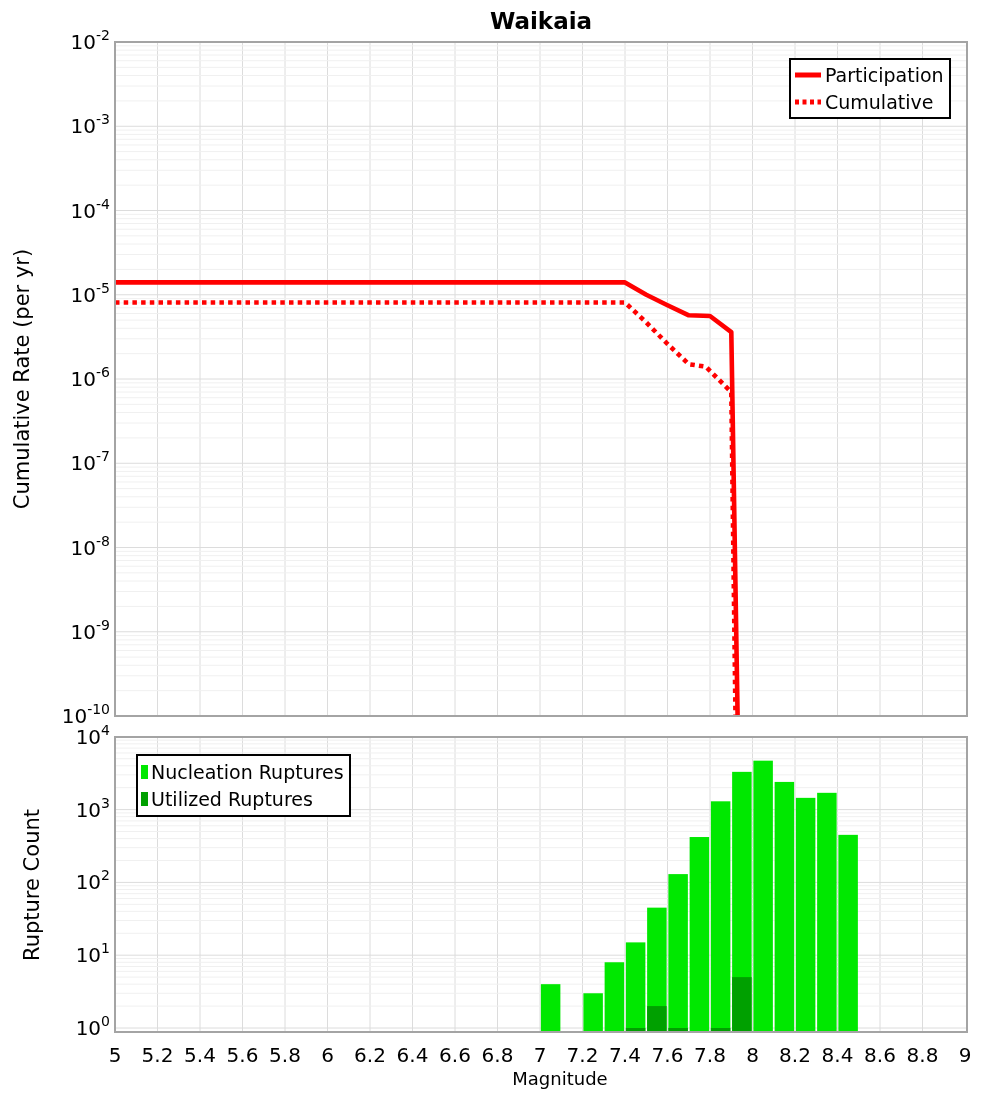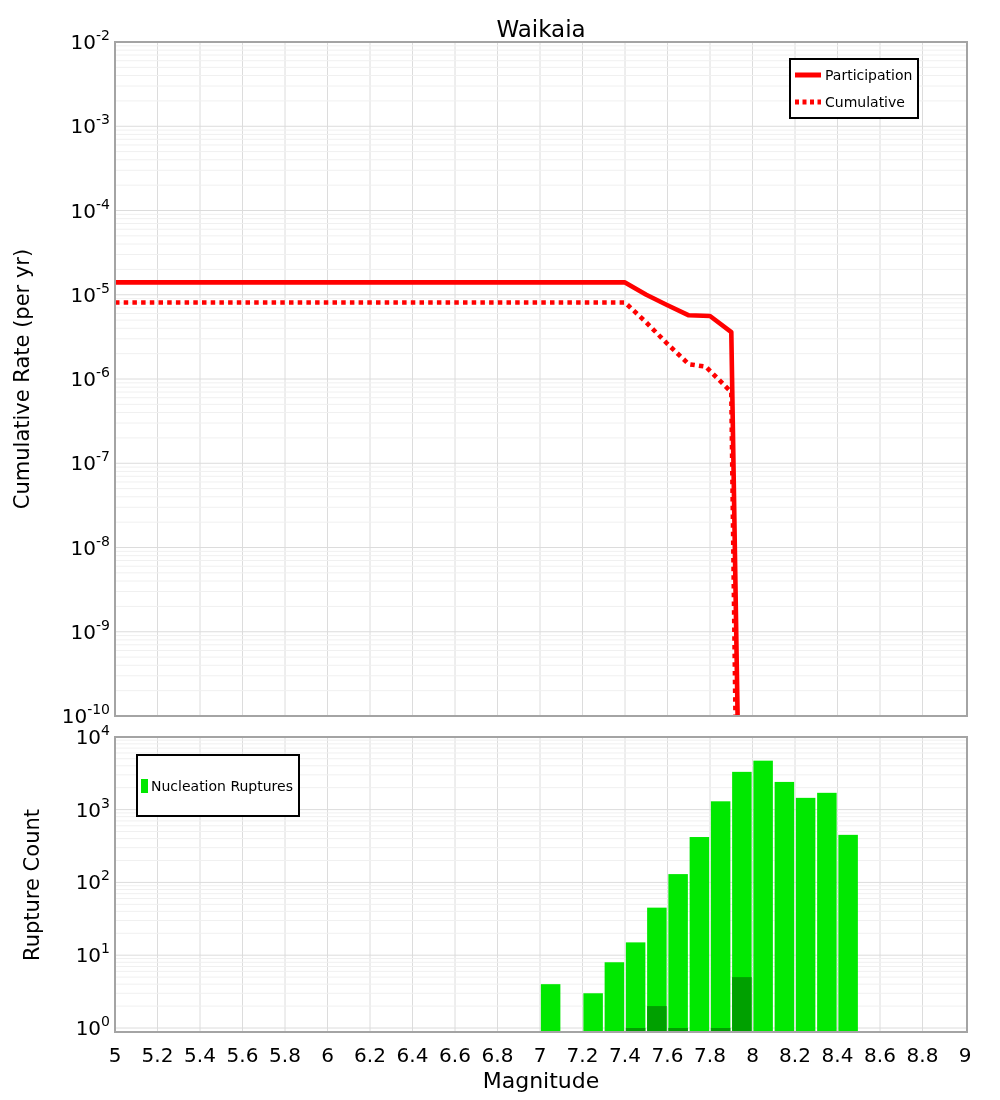--- a/index.html
+++ b/index.html
@@ -3,39 +3,39 @@
 <meta charset="utf-8">
 <style>
   html,body{margin:0;padding:0;background:#ffffff;}
   .page{
     position:relative;width:1000px;height:1100px;background:#ffffff;
     font-family:"DejaVu Sans","Liberation Sans",sans-serif;color:#000;
     overflow:hidden;
   }
   #chart-svg{position:absolute;left:0;top:0;}
   .chart-title{
-    position:absolute;left:541px;top:16px;transform:translateX(-50%);
-    font-size:23px;font-weight:normal;white-space:nowrap;
+    position:absolute;left:541px;top:8px;transform:translateX(-50%);
+    font-size:23px;font-weight:bold;white-space:nowrap;
   }
   .y-title{
     position:absolute;white-space:nowrap;font-size:21px;
     transform:translate(-50%,-50%) rotate(-90deg);
   }
   .y-title.top{left:22px;top:379px;}
   .y-title.bottom{left:32px;top:885px;}
   .x-title{
-    position:absolute;left:541px;top:1068px;transform:translateX(-50%);
-    font-size:22px;white-space:nowrap;
+    position:absolute;left:560px;top:1068px;transform:translateX(-50%);
+    font-size:18px;white-space:nowrap;
   }
   .legend{
     position:absolute;display:inline-flex;flex-direction:column;justify-content:center;
     background:#ffffff;border:2px solid #000;padding:2px 5px 2px 3px;gap:1px;
   }
   .legend-row{display:flex;align-items:center;gap:3px;height:26px;}
-  .legend-label{font-size:14px;white-space:nowrap;}
+  .legend-label{font-size:19px;white-space:nowrap;}
   .legend-top{left:789px;top:58px;height:53px;}
   .legend-bottom{left:136px;top:754px;height:55px;}
   .swatch{display:inline-block;width:7px;height:14px;}
 </style>
 </head>
 <body>
 
 <div class="page">
 
   <svg id="chart-svg" width="1000" height="1100">
@@ -275,15 +275,19 @@
       </svg>
       <span class="legend-label">Cumulative</span>
     </div>
   </div>
 
   <div class="legend legend-bottom">
     <div class="legend-row">
       <span class="swatch" id="swatch-available" style="background: rgb(0, 232, 0);"></span>
       <span class="legend-label">Nucleation Ruptures</span>
     </div>
+    <div class="legend-row">
+      <span class="swatch" id="swatch-utilized" style="background: rgb(0, 160, 0);"></span>
+      <span class="legend-label">Utilized Ruptures</span>
+    </div>
   </div>
 
 </div>
 
 </body></html>

